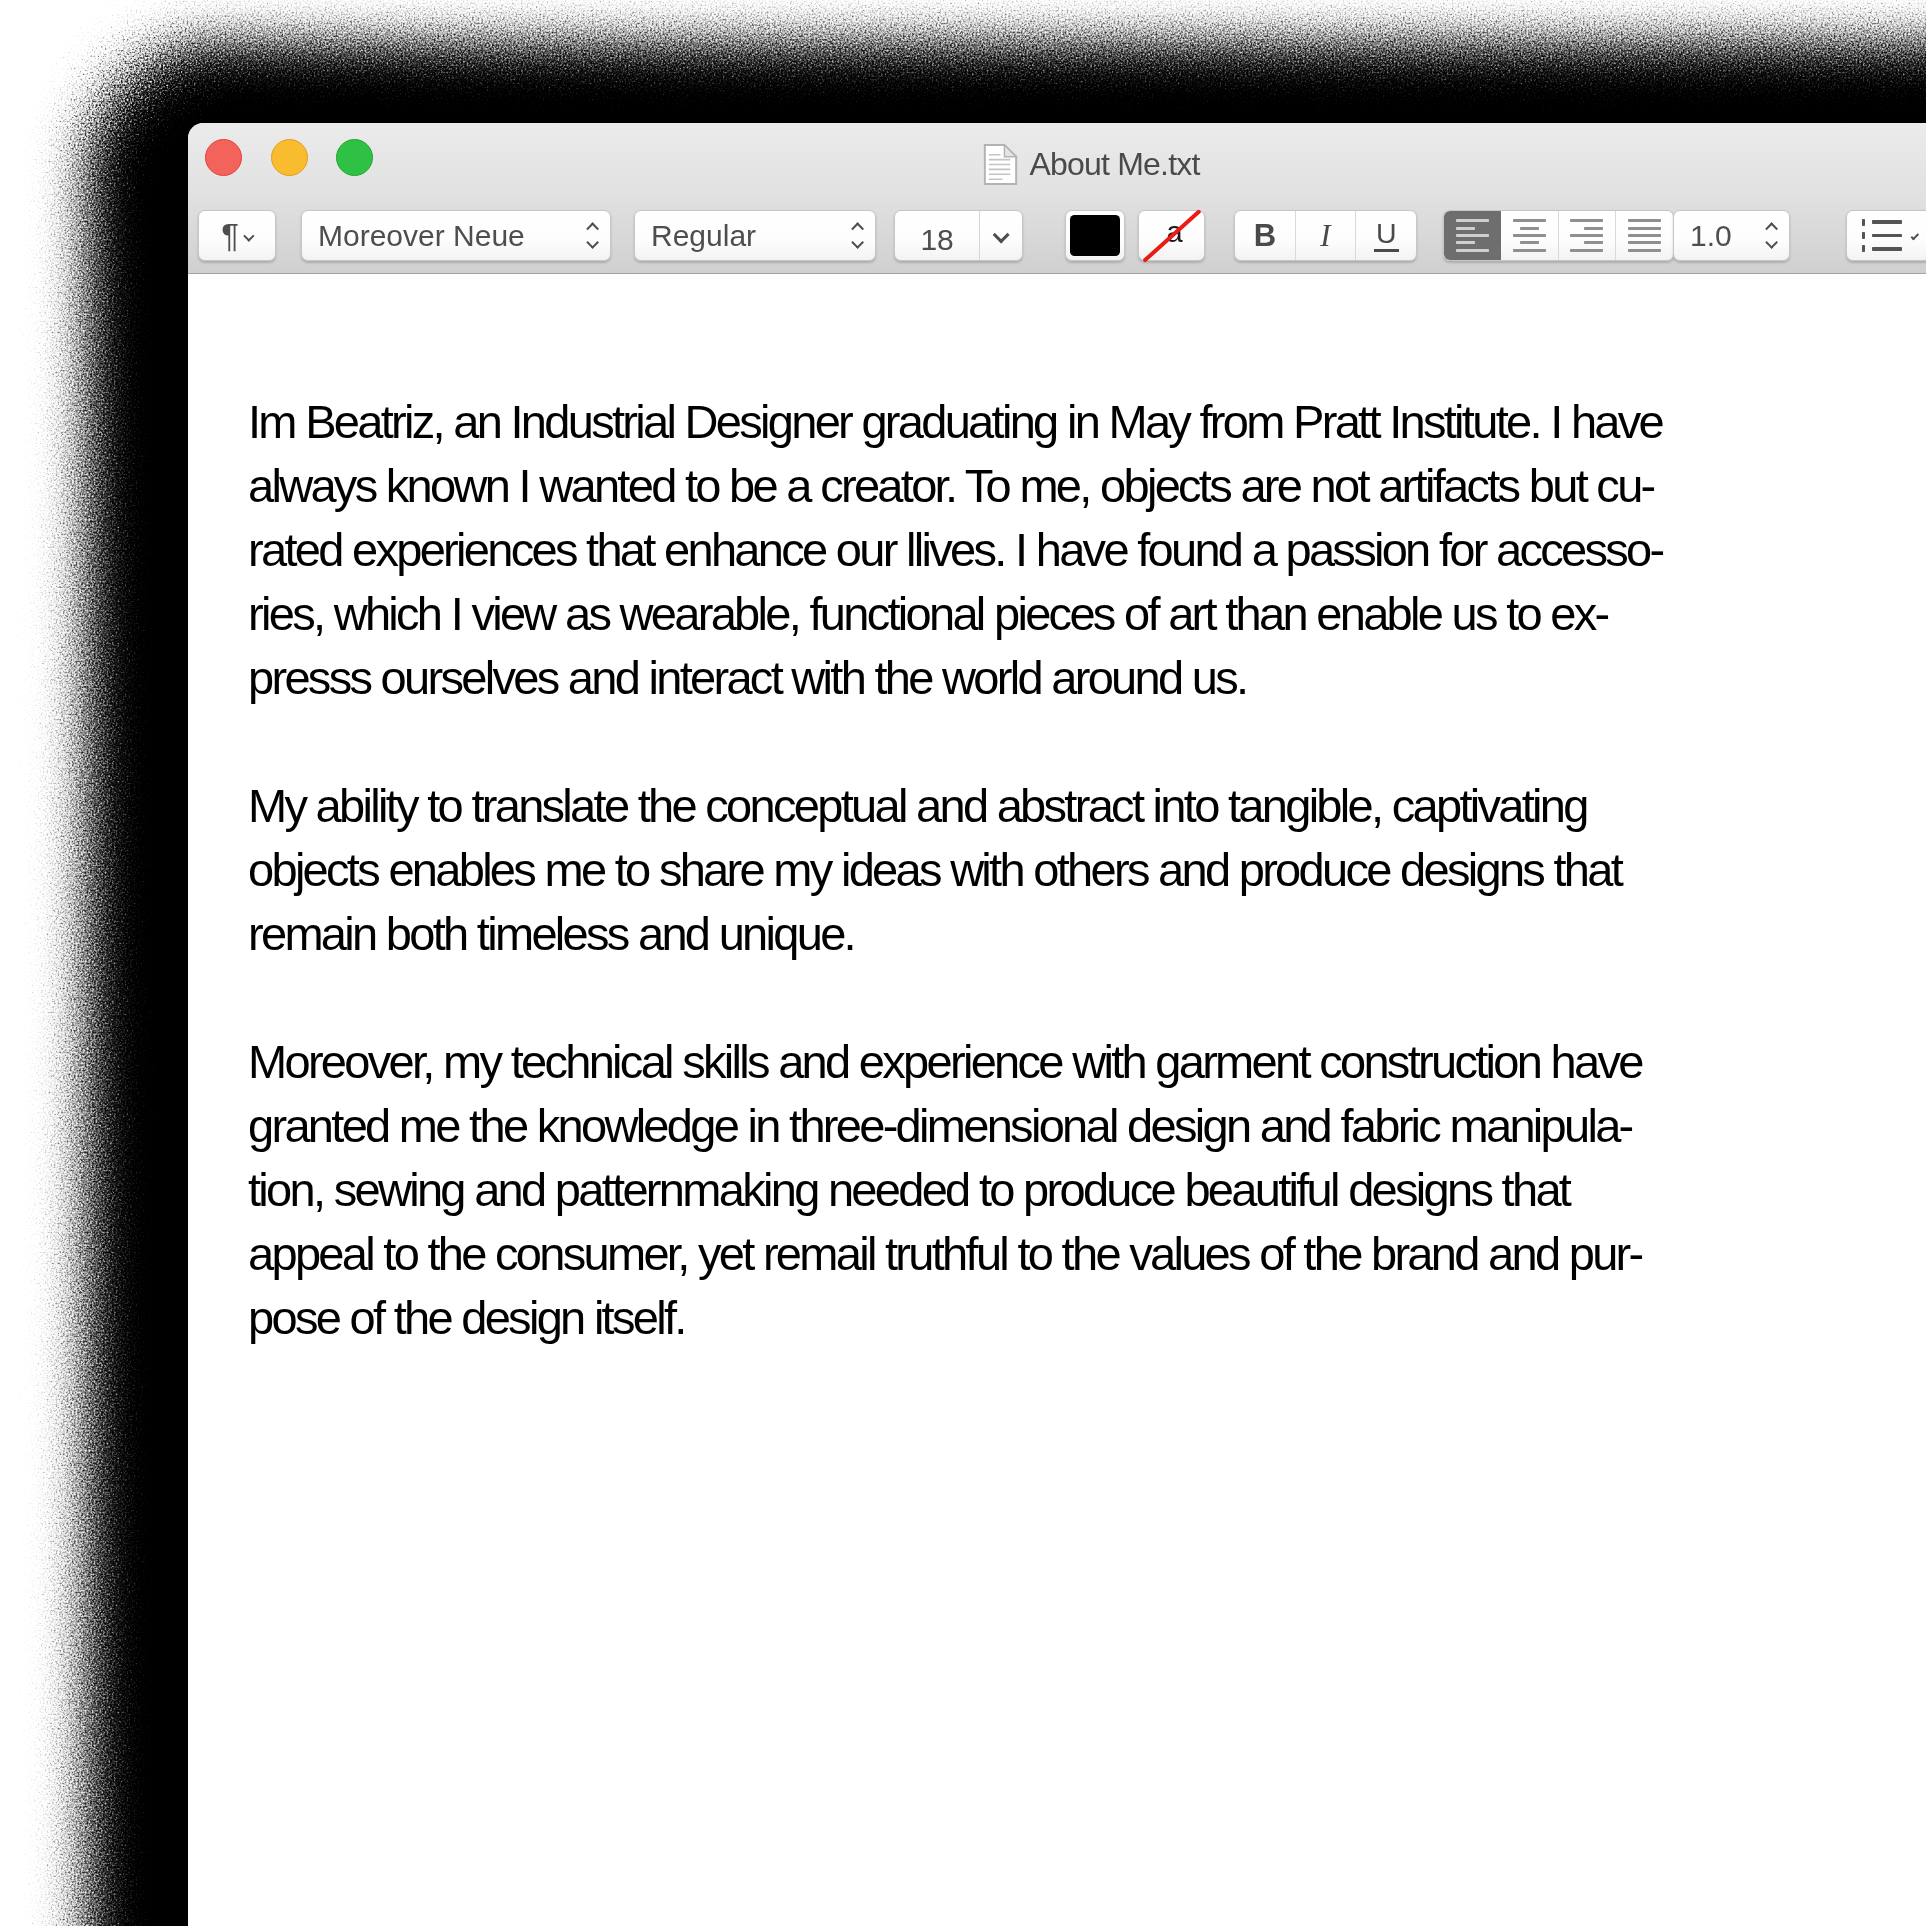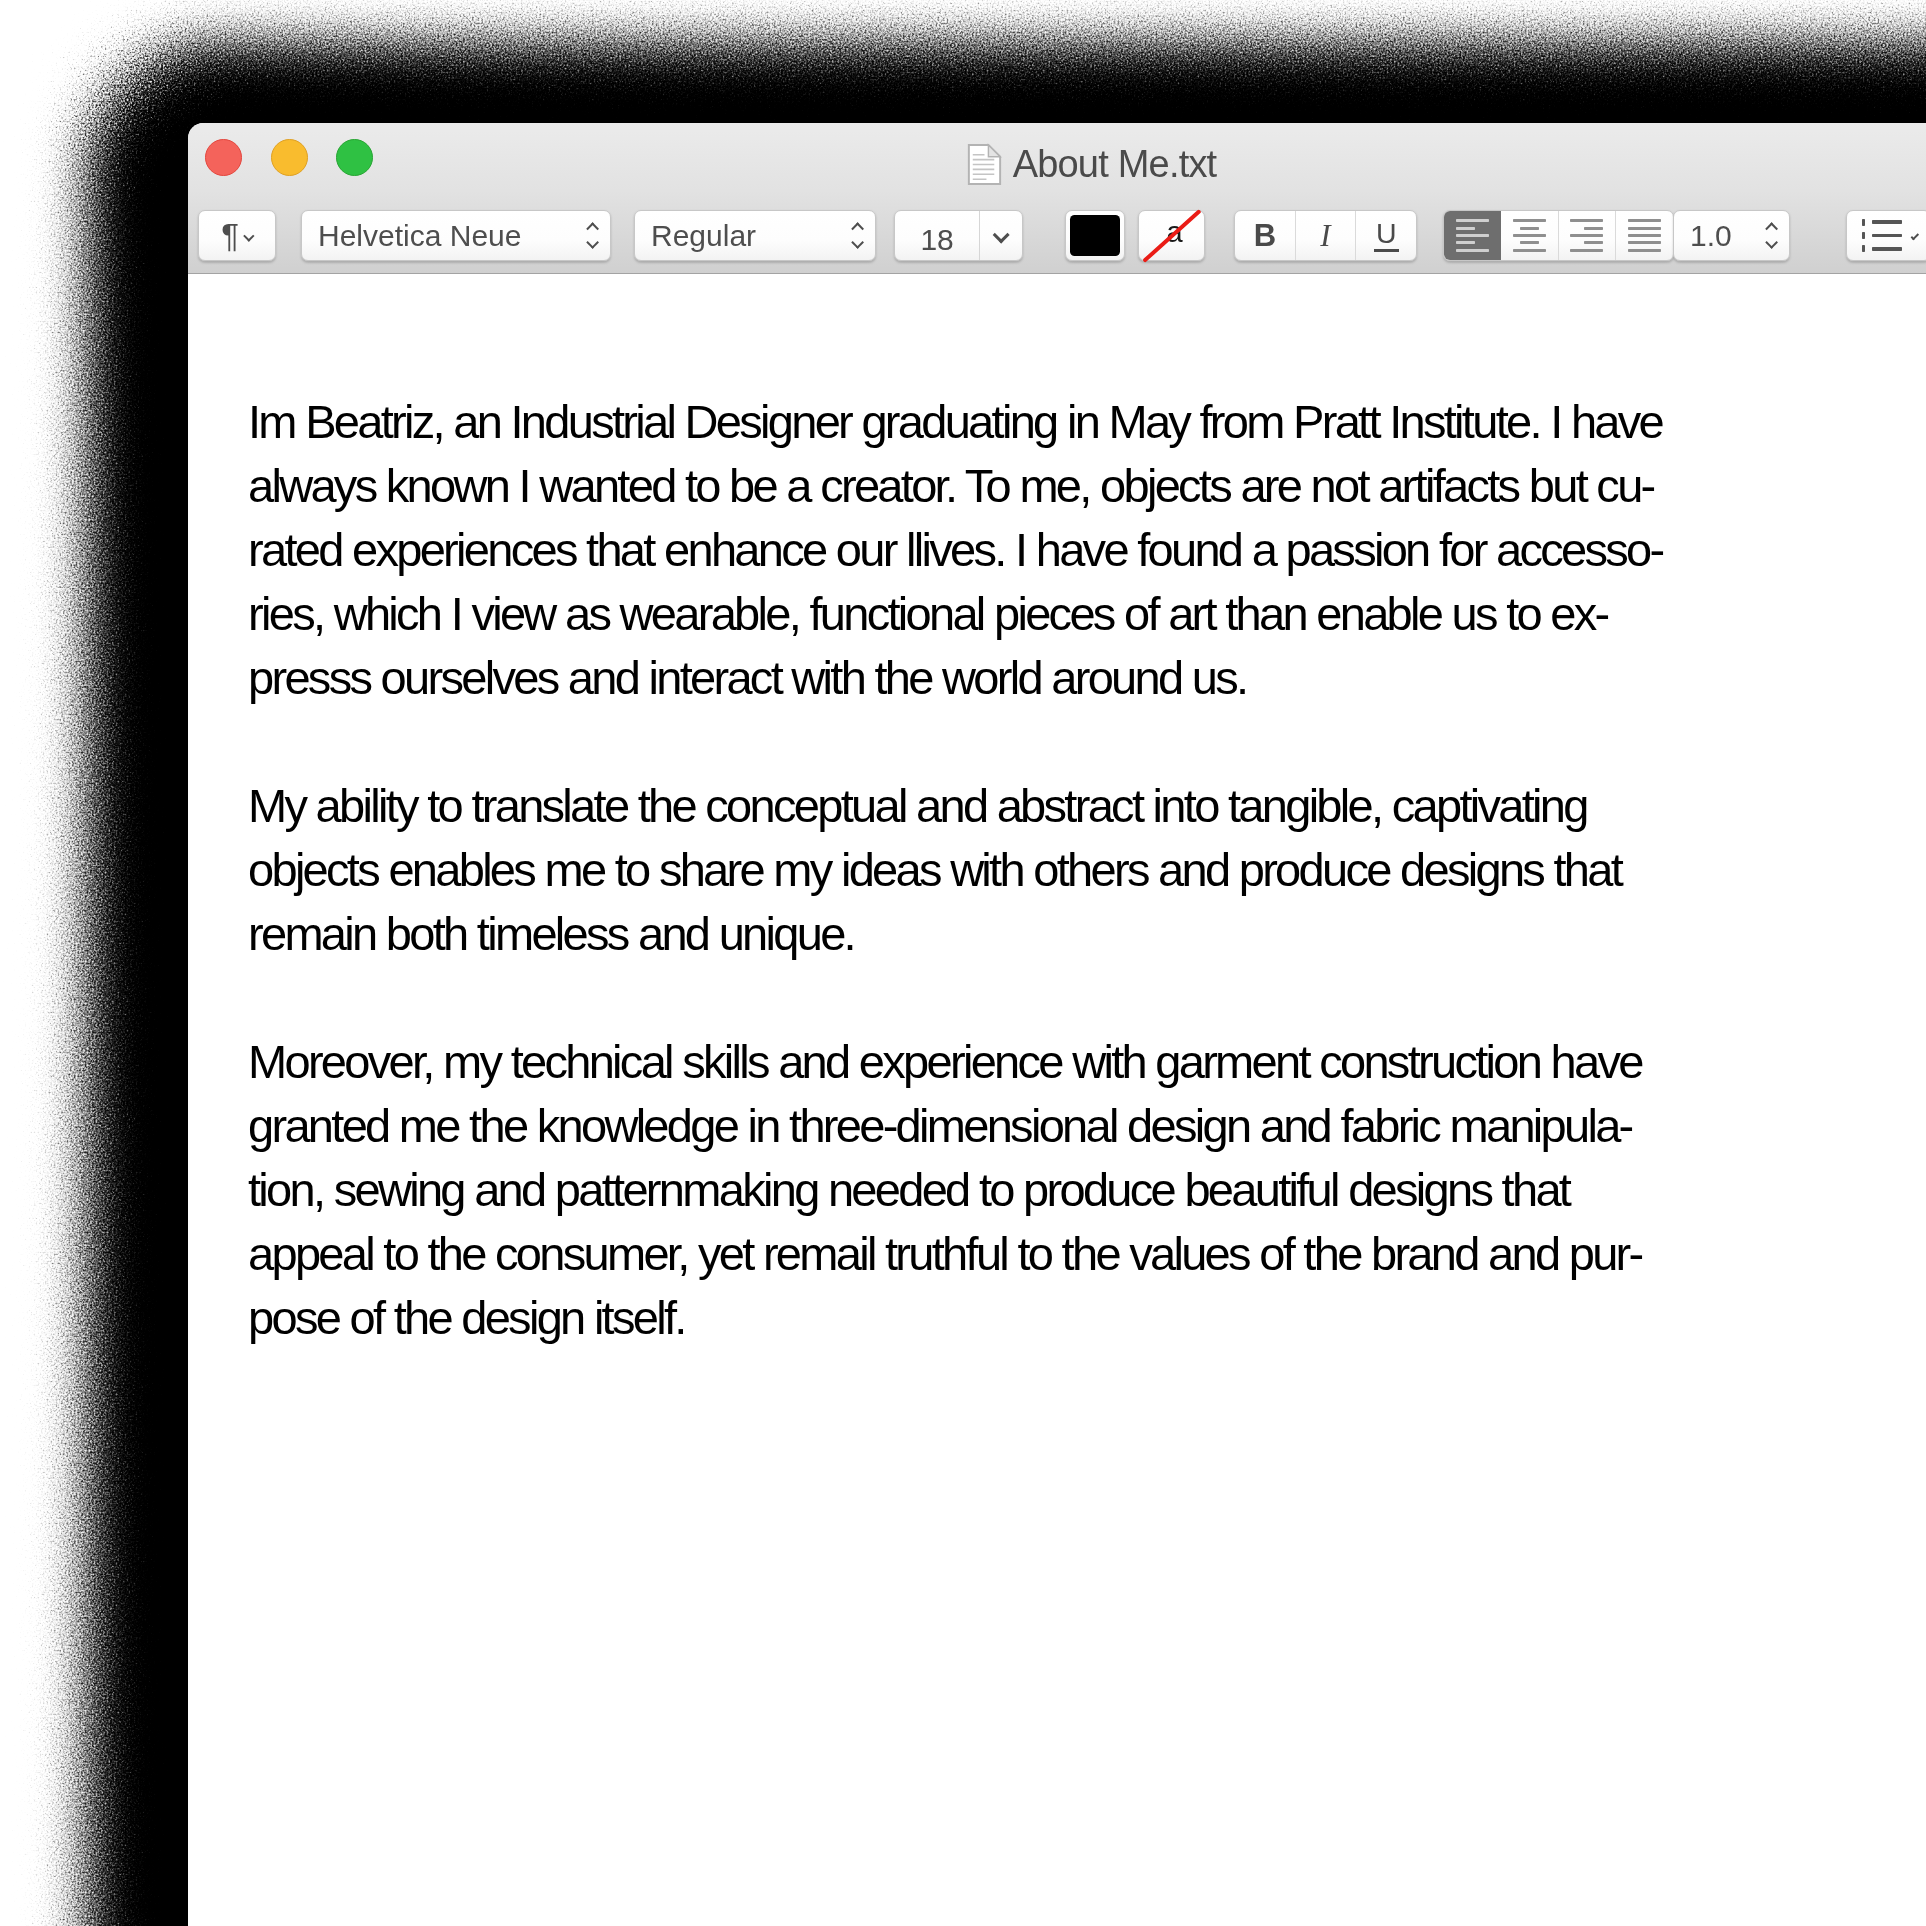--- a/index.html
+++ b/index.html
@@ -28,21 +28,21 @@
   .lights{position:absolute;left:17.3px;top:16px;display:flex;gap:28.5px;}
   .light{width:37px;height:37px;border-radius:50%;box-sizing:border-box;}
   .light.red{background:#f4635b;border:1.2px solid #e2463d;}
   .light.yellow{background:#f9bc2e;border:1.2px solid #dfa023;}
   .light.green{background:#2fc143;border:1.2px solid #27a532;}
   
   .titlegroup{
     position:absolute;left:0;right:0;top:0;height:83px;
     display:flex;align-items:center;justify-content:center;gap:10px;
   }
-  .titletext{font-size:38px;color:#4a4a4a;font-weight:500;letter-spacing:-0.8px;}
+  .titletext{font-size:32px;color:#4a4a4a;font-weight:500;letter-spacing:-0.8px;}
   .docicon{display:block;}
   
   .tbtn{
     position:absolute;top:87px;height:51px;box-sizing:border-box;
     background:linear-gradient(180deg,#ffffff 0%,#fdfdfd 60%,#f3f3f3 100%);
     border:0.8px solid #c7c7c7;border-radius:7px;
     box-shadow:0 1.5px 2.3px rgba(0,0,0,0.18);
     display:flex;align-items:center;color:#4e4e4e;font-size:30px;
   }
   .sel-label{margin-left:16px;white-space:nowrap;}
@@ -134,21 +134,21 @@
       <span class="light yellow"></span>
       <span class="light green"></span>
     </div>
 
     <div class="tbtn pilcrow-btn" style="left:10px;width:78px;">
       <span class="pilcrow-glyph">¶</span>
       <i class="chev down small"></i>
     </div>
 
     <div class="tbtn" style="left:113px;width:310px;">
-      <span class="sel-label">Helvetica Neue</span>
+      <span class="sel-label">Moreover Neue</span>
       <span class="stepper">
           <i class="chev up"></i>
           <i class="chev down"></i>
         </span>
     </div>
 
     <div class="tbtn" style="left:446px;width:242px;gap:48px;">
       <span class="sel-label">Regular</span>
       <span class="stepper">
           <i class="chev up"></i>

